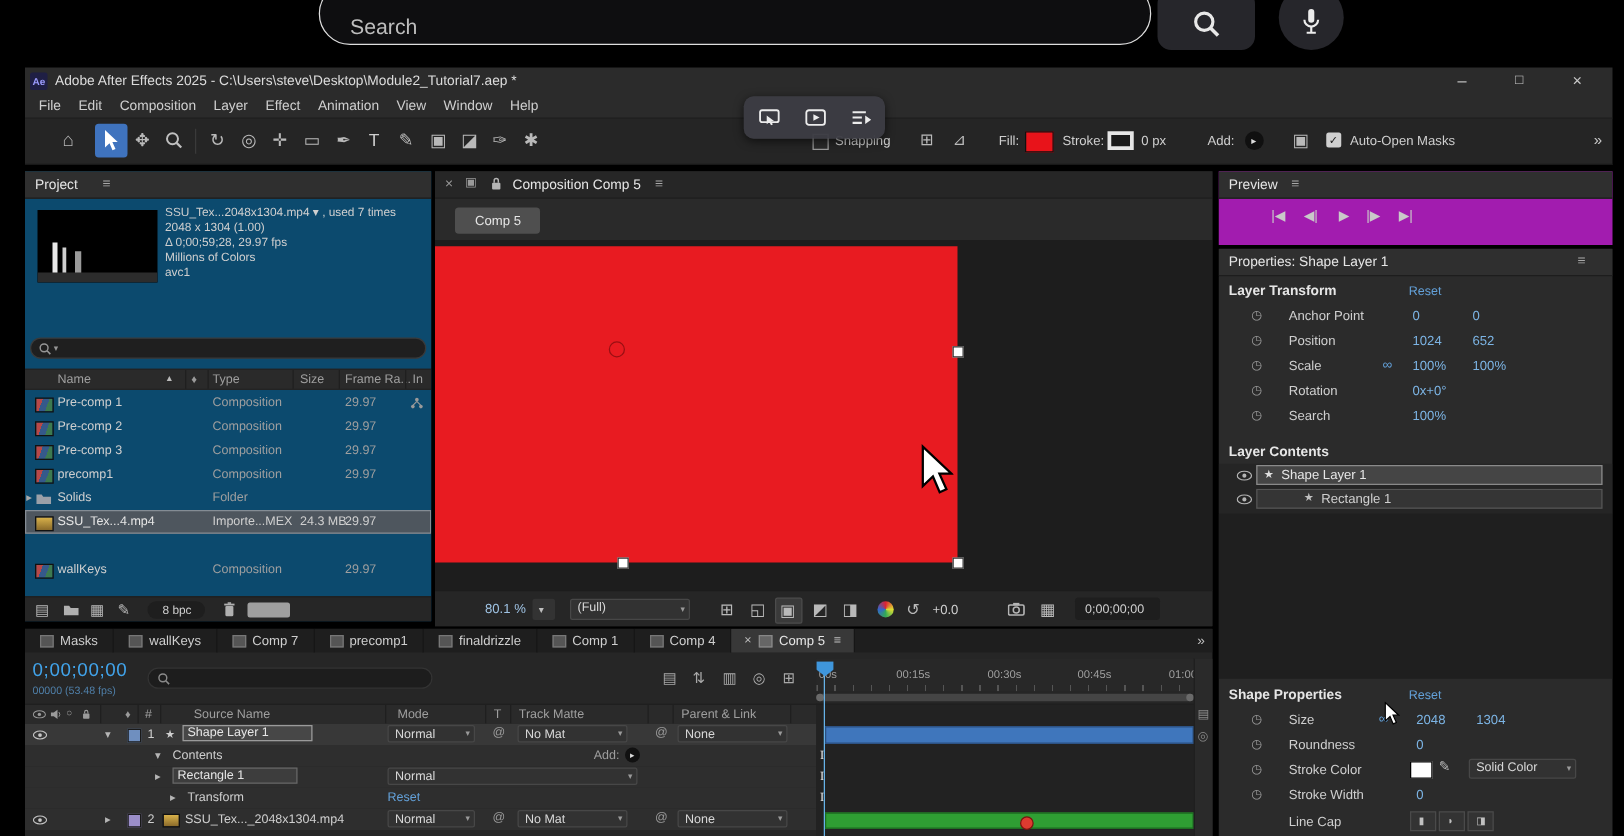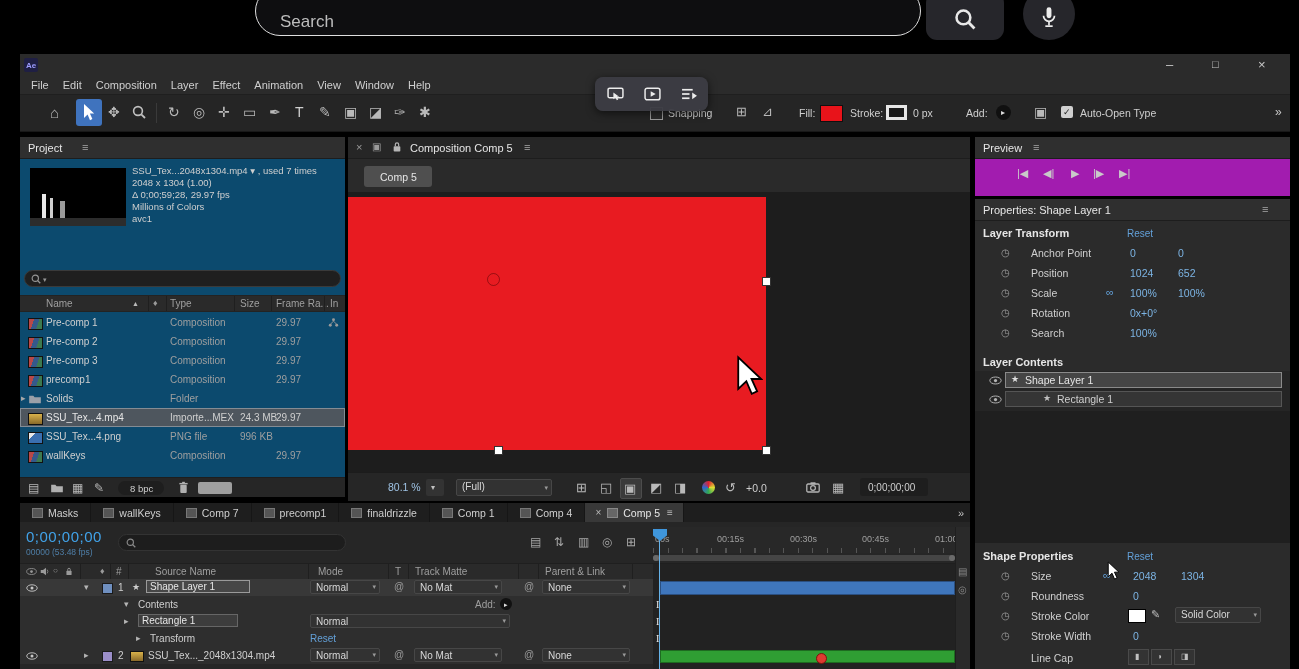--- a/index.html
+++ b/index.html
@@ -98,20 +98,21 @@
     <svg class="sym" style="left:17px;top:18px;width:18px;height:22px;color:#ececec">
         <use href="#i-mic"></use>
       </svg>
   </div>
 </div>
 
 <div class="r" style="left:20px;top:54px;width:1270px;height:22px;background:#2b2b2b">
   <div class="r" style="left:4px;top:4px;width:14px;height:14px;background:#1f1f44;border-radius:2px;text-align:center">
     <span class="tx" style="left:2px;top:4px;font-size:8px;color:#9d9dff;font-weight:bold">Ae</span>
   </div>
+  <span class="tx s11" style="left:24px;top:6px;color:#dcdcdc">Adobe After Effects 2025 - C:\Users\steve\Desktop\Module2_Tutorial7.aep *</span>
   <span class="tx" style="left:1146px;top:4px;font-size:13px;color:#c8c8c8">–</span>
   <span class="tx" style="left:1192px;top:5px;font-size:11px;color:#c8c8c8">□</span>
   <span class="tx" style="left:1238px;top:4px;font-size:13px;color:#c8c8c8">×</span>
 </div>
 
 <div class="r" style="left:20px;top:76px;width:1270px;height:19px;background:#2b2b2b;border-bottom:1px solid #1f1f1f;display:flex;align-items:center;padding-left:4px;box-sizing:border-box">
   <span class="s11 txt" style="padding:0 7px">File</span>
   <span class="s11 txt" style="padding:0 7px">Edit</span>
   <span class="s11 txt" style="padding:0 7px">Composition</span>
   <span class="s11 txt" style="padding:0 7px">Layer</span>
@@ -158,21 +159,21 @@
   <span class="tx s105 txt" style="left:893px;top:13px">0 px</span>
 
   <span class="tx s105 txt" style="left:946px;top:13px">Add:</span>
   <div class="r" style="left:976px;top:10px;width:15px;height:15px;border-radius:50%;background:#101010;text-align:center">
     <span class="tx" style="left:5px;top:4px;font-size:8px;color:#ddd">▸</span>
   </div>
   <span class="icg" style="left:1014px;top:10px;font-size:14px">▣</span>
   <div class="r" style="left:1041px;top:11px;width:12px;height:12px;background:#d0d0d0;border-radius:2px;text-align:center">
     <span class="tx" style="left:2px;top:2px;font-size:9px;color:#222">✓</span>
   </div>
-  <span class="tx s105 txt" style="left:1060px;top:13px">Auto-Open Type</span>
+  <span class="tx s105 txt" style="left:1060px;top:13px">Auto-Open Masks</span>
   <span class="tx" style="left:1255px;top:11px;font-size:12px;color:#c8c8c8">»</span>
 </div>
 
 <div class="r" style="left:595px;top:77px;width:113px;height:34px;background:rgba(60,60,68,0.96);border-radius:8px;box-shadow:0 2px 8px rgba(0,0,0,.6);z-index:50">
   <svg class="sym" style="left:12px;top:10px;width:17px;height:14px;color:#ececec">
       <use href="#i-cast"></use>
     </svg>
   <svg class="sym" style="left:49px;top:10px;width:17px;height:14px;color:#ececec">
       <use href="#i-vidplay"></use>
     </svg>
@@ -254,26 +255,20 @@
       </svg>
     <span class="tx s10 txt" style="left:26px;top:5px">Solids</span>
     <span class="tx s10 dim" style="left:150px;top:5px">Folder</span>
   </div>
   <div class="r" style="left:0;top:271px;width:325px;height:19px;background:#4e565e;box-shadow:inset 0 0 0 1px #848c94">
     <div class="r" style="left:8px;top:5px;width:13px;height:10px;background:linear-gradient(#d8b14a,#8a6a2a);border:1px solid #111"></div>
     <span class="tx s10 bright" style="left:26px;top:5px">SSU_Tex...4.mp4</span>
     <span class="tx s10 txt" style="left:150px;top:5px">Importe...MEX</span>
     <span class="tx s10 txt" style="left:220px;top:5px">24.3 MB</span>
     <span class="tx s10 txt" style="left:256px;top:5px">29.97</span>
-  </div>
-  <div class="r" style="left:0;top:290px;width:325px;height:19px">
-    <div class="r" style="left:8px;top:5px;width:13px;height:10px;background:linear-gradient(135deg,#e8e8e8 28%,#3a6fb0 28%);border:1px solid #111"></div>
-    <span class="tx s10 txt" style="left:26px;top:5px">SSU_Tex...4.png</span>
-    <span class="tx s10 dim" style="left:150px;top:5px">PNG file</span>
-    <span class="tx s10 dim" style="left:220px;top:5px">996 KB</span>
   </div>
   <div class="r" style="left:0;top:309px;width:325px;height:19px">
     <div class="r" style="left:8px;top:5px;width:13px;height:10px;background:linear-gradient(110deg,#b84848 32%,#35598a 32% 64%,#3d7a50 64%);border:1px solid #111"></div>
     <span class="tx s10 txt" style="left:26px;top:5px">wallKeys</span>
     <span class="tx s10 dim" style="left:150px;top:5px">Composition</span>
     <span class="tx s10 dim" style="left:256px;top:5px">29.97</span>
   </div>
 
   <div class="r" style="left:0;top:340px;width:325px;height:20px;background:#262626;border-top:1px solid #1e1e1e">
     <span class="icg" style="left:8px;top:4px;font-size:12px">▤</span>

